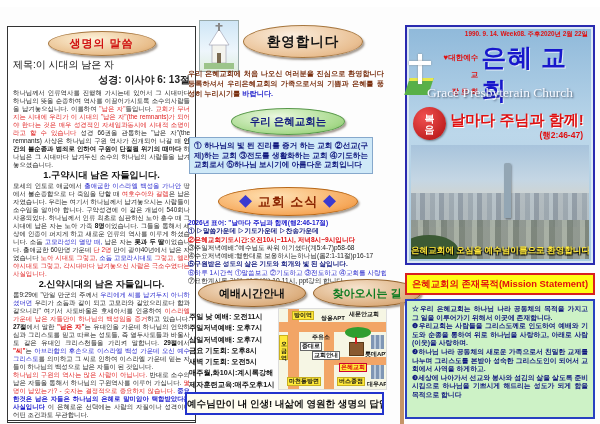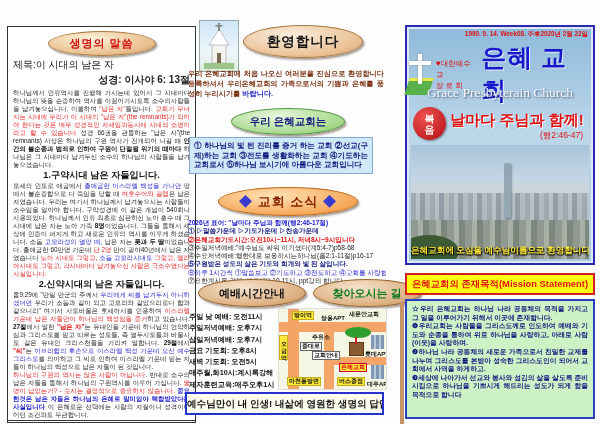--- a/index.html
+++ b/index.html
@@ -84,33 +84,33 @@
   #rheader{position:absolute;left:3px;top:18px;width:190px;height:240px;box-sizing:border-box;
            border:2px solid #2a2ab0;box-shadow:inset 0 0 0 2px #dce9f4;
            background:linear-gradient(180deg,#8fb9da,#bcd7ea 45%,#a9cade);}
   #rdate{position:absolute;top:3px;right:5px;font-size:6.4px;font-weight:bold;color:#e01010;}
   #rlogo{position:absolute;top:14px;left:0;right:0;display:flex;justify-content:center;align-items:center;gap:3px;}
   #cross-icon{position:relative;width:26px;height:40px;}
   #cross-icon .v{position:absolute;left:11px;top:0;width:4px;height:30px;background:#fff;box-shadow:0 0 2px #888;}
   #cross-icon .h{position:absolute;left:2px;top:7px;width:22px;height:4px;background:#fff;box-shadow:0 0 2px #888;}
   #cross-icon .book{position:absolute;left:0px;top:24px;width:24px;height:14px;background:#58b048;
        transform:skewX(-18deg);border-top:3px solid #e8e84a;}
-  #rdenom{font-size:7.5px;font-weight:normal;color:#e01010;line-height:11px;text-align:left;}
+  #rdenom{font-size:7.5px;font-weight:bold;color:#e01010;line-height:17px;text-align:right;}
   #rdenom .heart{color:#e01010;font-size:8px;}
   #rname{font-size:25px;font-weight:bold;color:#1717cc;text-shadow:1px 1px 0 rgba(255,255,255,.7);letter-spacing:1px;}
   #rename-en{position:absolute;top:58px;left:0;right:0;text-align:center;
              font-family:Liberation Serif, serif;font-size:13.5px;color:#f6f8ff;
              text-shadow:1px 1px 2px #44556a;}
   #rstamp{position:absolute;left:6px;top:80px;width:33px;height:33px;border-radius:50%;
           background:radial-gradient(circle at 35% 30%,#f05050,#b01010);
           color:#fff;font-size:10px;font-weight:bold;display:flex;flex-direction:column;
           align-items:center;justify-content:center;line-height:11px;box-shadow:1px 1px 2px rgba(0,0,0,.4);}
   #rslogan{position:absolute;top:84px;left:40px;right:6px;text-align:center;
            font-size:15px;font-weight:bold;color:#e01010;text-shadow:1px 1px 0 #fff;white-space:nowrap;}
-  #rslogan-ref{position:absolute;top:103px;right:10px;font-size:8.5px;font-weight:normal;color:#e01010;}
+  #rslogan-ref{position:absolute;top:103px;right:10px;font-size:8.5px;font-weight:bold;color:#e01010;}
   #rphoto{position:absolute;left:4px;right:4px;top:118px;bottom:4px;overflow:hidden;
           background:linear-gradient(180deg,#a8c4dc 0%,#c4d6e4 30%,#cfd4d2 45%,#b8bcb4 60%,#a8aca0 100%);}
   #rphoto .city1{position:absolute;left:0;right:0;top:42%;height:30%;
       background:repeating-linear-gradient(90deg,#98a4ae 0 5px,#b4c0c8 5px 9px,#8a96a2 9px 14px,#aeb8be 14px 19px);opacity:.85;}
   #rphoto .city2{position:absolute;left:0;right:0;bottom:0;height:34%;
       background:repeating-linear-gradient(90deg,#8e968e 0 7px,#a8b0a4 7px 12px,#798278 12px 18px);opacity:.9;}
   #rphoto .tower{position:absolute;left:52%;top:16%;width:7px;height:48%;background:#93a6b4;
       box-shadow:1px 1px 2px rgba(0,0,0,.3);border-radius:2px 2px 0 0;}
   #rphoto .hill{position:absolute;left:-12px;bottom:-10px;width:60px;height:34px;border-radius:50%;
       background:#3c5a34;}

